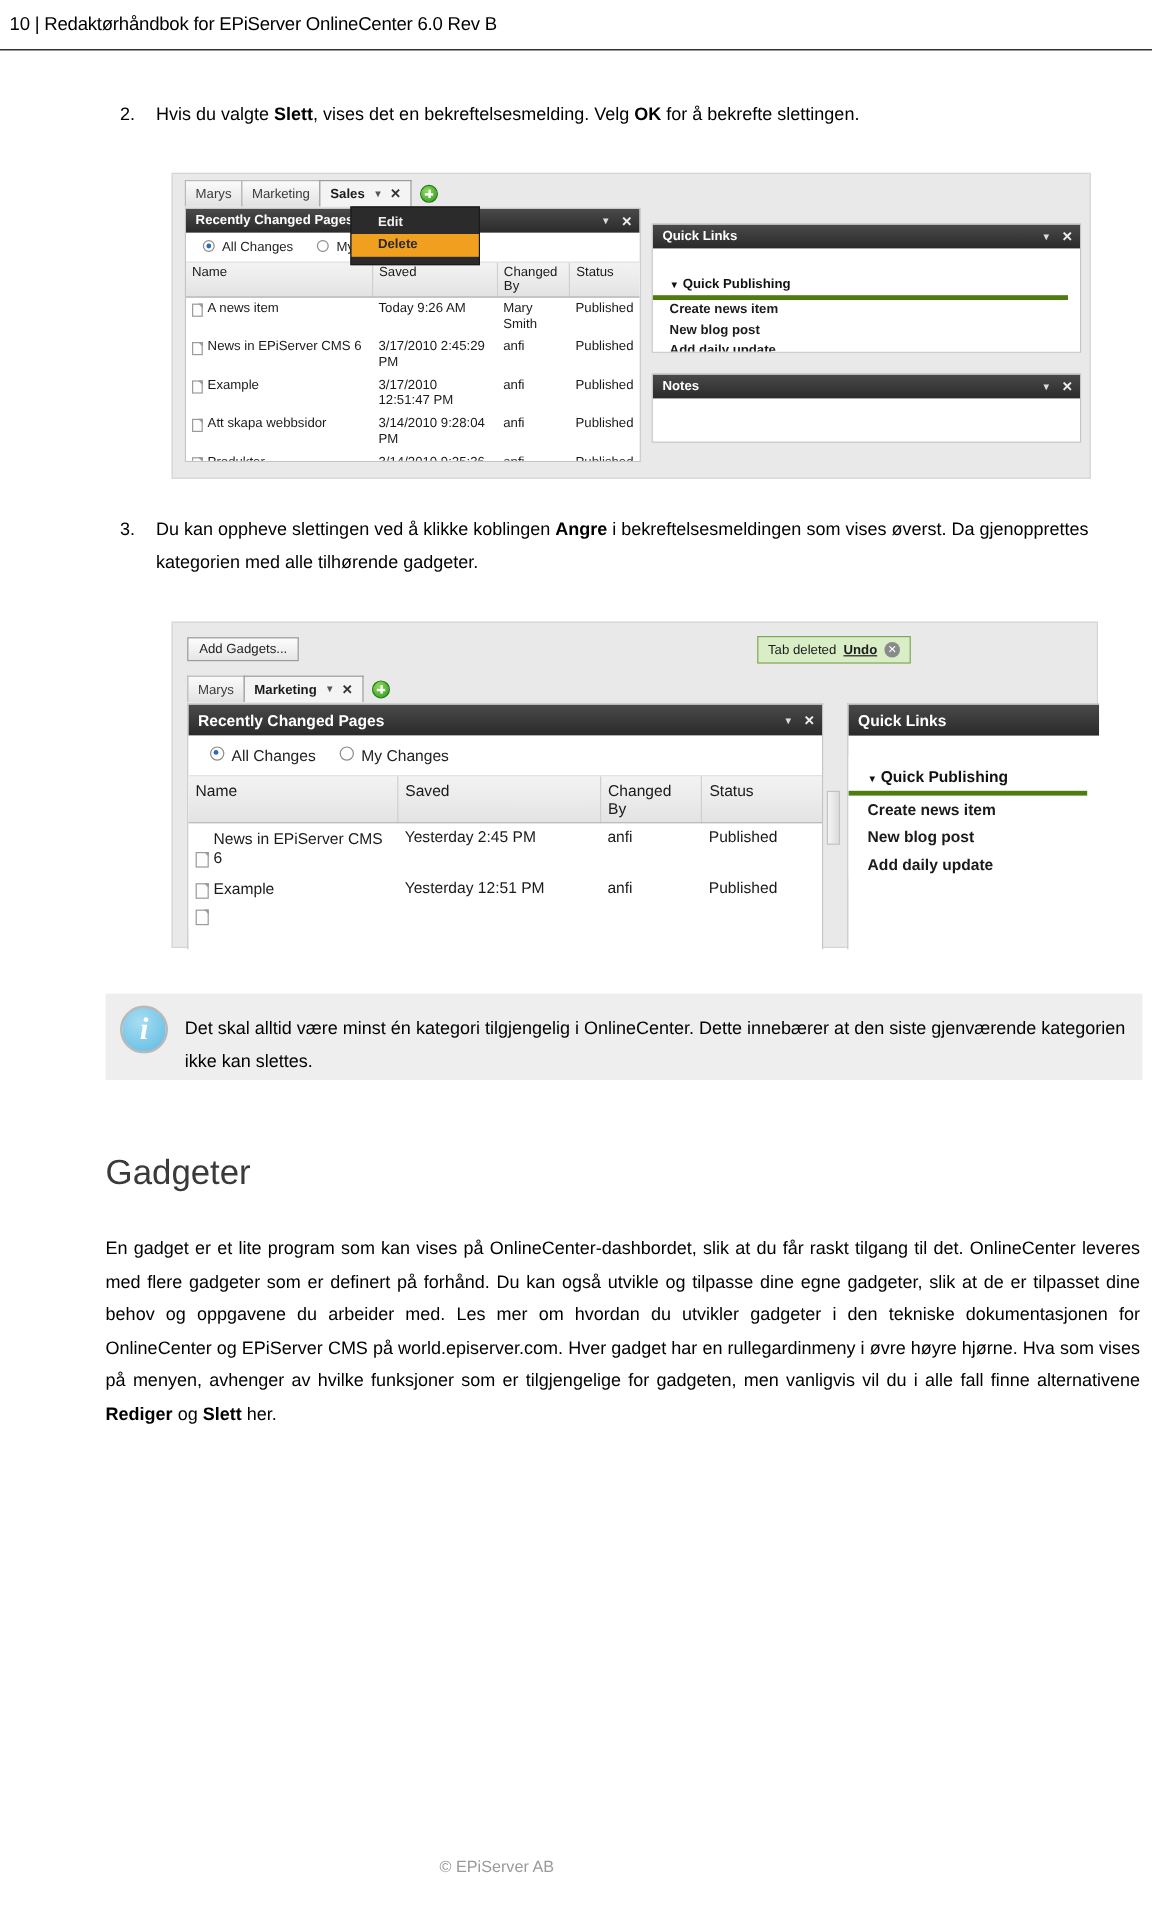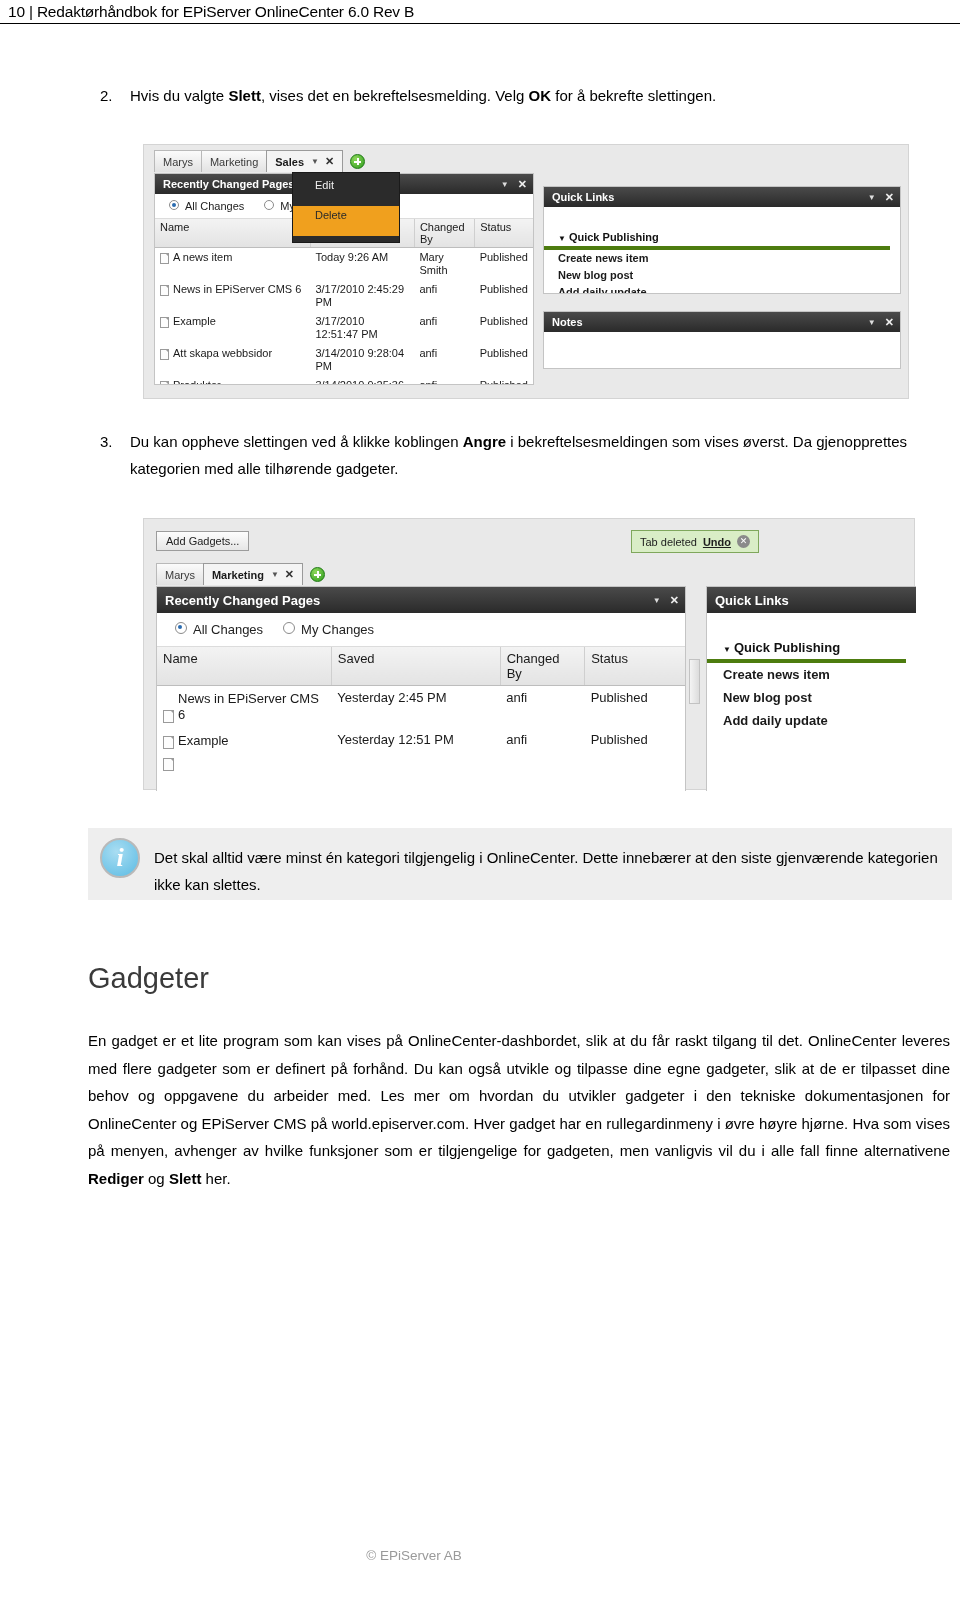--- a/index.html
+++ b/index.html
@@ -12,21 +12,21 @@
     color: #000000;
     position: relative;
     overflow: hidden;
   }
 
   
   .page-header {
     position: absolute;
     top: 0; left: 0;
     width: 960px;
-    height: 24px;
+    height: 42px;
     border-bottom: 1px solid #000;
     display: flex;
     align-items: center;
     padding-left: 8px;
   }
   .page-header-text {
     font-family: "Liberation Sans", sans-serif;
     font-size: 15.5px;
     letter-spacing: -0.2px;
     white-space: nowrap;
@@ -101,21 +101,21 @@
   
   .ctxmenu {
     position: absolute;
     background: #2b2b2b;
     border: 1px solid #1a1a1a;
     font-family: "Liberation Sans", sans-serif;
     font-size: 11px;
     padding: 3px 0 6px 0;
     z-index: 30;
   }
-  .ctxmenu .item { color: #f0f0f0; padding: 2px 10px 13px 22px; line-height: 15px; }
+  .ctxmenu .item { color: #f0f0f0; padding: 2px 10px 2px 22px; line-height: 15px; font-weight: bold; }
   .ctxmenu .item.sel { background: #f0a01e; color: #2a2a2a; }
 
   
   .gadget {
     position: absolute;
     background: #ffffff;
     border: 1px solid #c4c4c4;
     overflow: hidden;
   }
   .gadget-head {

